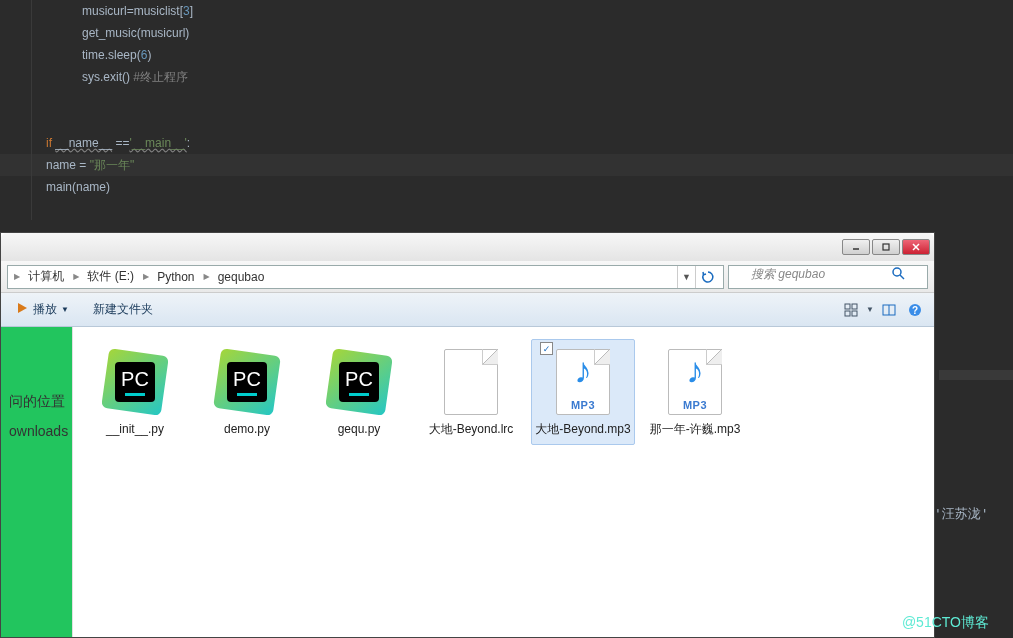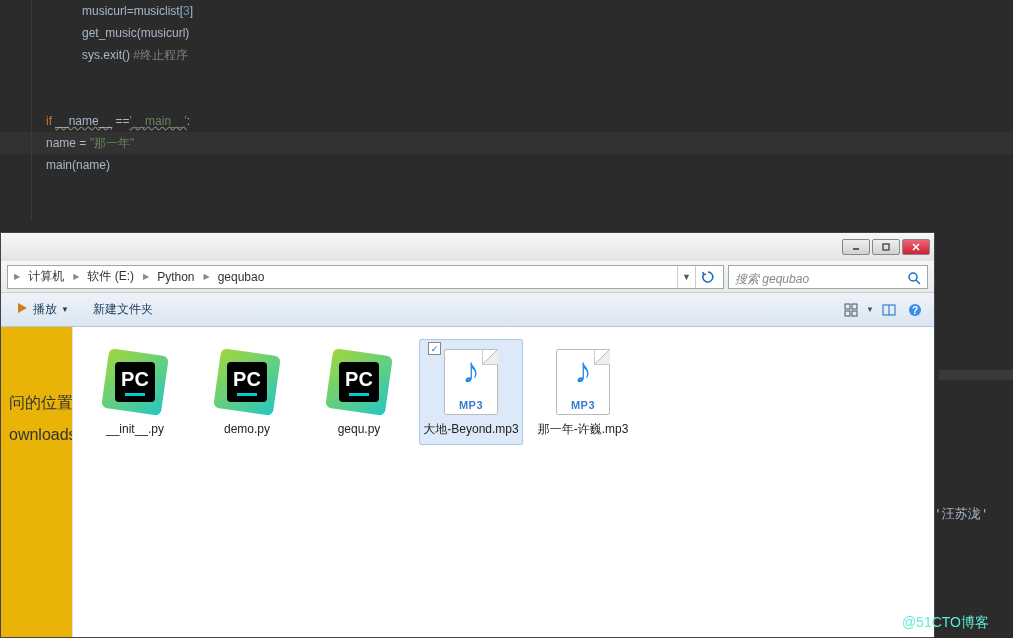--- a/index.html
+++ b/index.html
@@ -23,64 +23,65 @@
 .win-btn.close { background: linear-gradient(#e67,#c23); color: #fff; }
 .win-btn svg { display: block; }
 
 .addressbar { height: 32px; background: linear-gradient(#f7f7f7,#e9e9e9); display: flex; align-items: center; padding: 3px 6px; gap: 4px; border-bottom: 1px solid #ccc; }
 .breadcrumbs { flex: 1; height: 24px; border: 1px solid #9aa; background: #fff; display: flex; align-items: center; padding: 0 4px; font-size: 12px; color: #333; }
 .crumb { padding: 0 6px; border-right: 1px solid transparent; cursor: pointer; }
 .crumb-sep { color: #888; font-size: 8px; padding: 0 2px; }
 .bc-end { display: flex; margin-left: auto; }
 .bc-drop { width: 18px; height: 22px; border-left: 1px solid #ccc; display: flex; align-items: center; justify-content: center; color: #555; font-size: 9px; }
 .bc-refresh { width: 24px; height: 22px; border-left: 1px solid #ccc; display: flex; align-items: center; justify-content: center; color: #1a6bbf; }
-.searchbox { width: 200px; height: 24px; border: 1px solid #9aa; background: #fff; display: flex; align-items: flex-end; padding: 0 6px; font-size: 12px; color: #888; font-style: italic; }
+.searchbox { width: 200px; height: 24px; border: 1px solid #9aa; background: #fff; display: flex; align-items: flex-start; padding: 0 22px; font-size: 12px; color: #888; font-style: italic; }
 .searchbox .icon { margin-left: auto; color: #1a6bbf; }
 
 .toolbar { height: 34px; background: linear-gradient(#eef3f8,#dae6f2); display: flex; align-items: center; padding: 14px 8px; gap: 12px; font-size: 12px; color: #1a3a5a; border-bottom: 1px solid #b8c8d8; }
 .toolbar-item { cursor: pointer; padding: 4px 6px; display: flex; align-items: center; gap: 4px; }
 .tb-right { margin-left: auto; display: flex; gap: 4px; align-items: center; }
 .tb-icon { width: 22px; height: 22px; display: flex; align-items: center; justify-content: center; border: 1px solid transparent; }
 
 .body-row { flex: 1; display: flex; overflow: hidden; }
-.sidebar { width: 72px; background: #eab308; border-right: 1px solid #e0e0e0; padding: 60px 6px; font-size: 16px; color: #333; overflow: hidden; }
+.sidebar { width: 72px; background: #22c55e; border-right: 1px solid #e0e0e0; padding: 60px 6px; font-size: 14px; color: #333; overflow: hidden; }
 .sidebar-item { padding: 6px 2px; white-space: nowrap; display: flex; align-items: center; gap: 6px; cursor: pointer; }
 
 .file-grid { flex: 1; padding: 12px 10px; display: flex; flex-wrap: wrap; align-content: flex-start; gap: 14px 8px; background: #fff; }
 .file-item { width: 104px; display: flex; flex-direction: column; align-items: center; text-align: center; font-size: 12px; color: #222; padding: 6px 2px; cursor: pointer; border: 1px solid transparent; border-radius: 2px; position: relative; }
 .file-item.selected { background: #dbe9f9; border-color: #aac9ed; }
 .file-icon-wrap { width: 72px; height: 72px; display: flex; align-items: center; justify-content: center; margin-bottom: 4px; }
 .file-label { line-height: 1.3; word-break: break-all; }
 .checkbox { position: absolute; top: 2px; left: 8px; width: 13px; height: 13px; border: 1px solid #888; background: #fff; display: flex; align-items: center; justify-content: center; font-size: 9px; color: #1a6bbf; }
 
 .doc-icon { width: 54px; height: 66px; position: relative; }
 .doc-page { position: absolute; inset: 0; background: #fff; border: 1px solid #bbb; border-radius: 2px; }
 .doc-fold { position: absolute; top: 0; right: 0; width: 16px; height: 16px; background: linear-gradient(135deg, transparent 48%, #bbb 50%, #eee 52%); border-left: 1px solid #ccc; border-bottom: 1px solid #ccc; }
 .doc-inner { position: absolute; left: 50%; top: 6px; transform: translateX(-50%); display: flex; flex-direction: column; align-items: center; }
 .mp3-label { position: absolute; bottom: 4px; left: 50%; transform: translateX(-50%); font-size: 11px; font-weight: bold; color: #3a7ad0; letter-spacing: 0.5px; }
 
 .music-note { color: #2a8de8; font-size: 36px; line-height: 1; margin-top: -2px; }
 
 .pc-icon { width: 72px; height: 72px; position: relative; }
 .pc-bg { position: absolute; inset: 6px; background: linear-gradient(135deg,#a5d63a,#25c7c4); transform: rotate(8deg); border-radius: 6px; }
-.pc-box { position: absolute; inset: 16px; background: #000; border-radius: 4px; display: flex; flex-direction: column; align-items: center; justify-content: center; color: #fff; font-weight: bold; font-size: 20px; }
+.pc-box { position: absolute; inset: 16px; background: #000; border-radius: 4px; display: flex; flex-direction: column; align-items: center; justify-content: center; color: #fff; font-weight: normal; font-size: 20px; }
 .pc-under { width: 20px; height: 3px; background: #0cc; margin-top: 2px; }
 
 .dark-panel { position: absolute; right: 5px; top: 505px; width: 74px; height: 22px; color: #a9b7c6; font-size: 13px; font-family: Consolas, monospace; }
 
 .watermark { position: absolute; right: 24px; bottom: 6px; color: #5eead4; font-size: 14px; font-weight: 500; }
 .minimap-line { position: absolute; right: 0; top: 370px; width: 74px; height: 10px; background: #404040; opacity: 0.7; }
 </style>
 </head>
 <body>
 
 <div class="code-area">
   <div class="code-gutter"></div>
   <div class="code-line"><span>musicurl=musiclist[</span><span class="num">3</span><span>]</span></div>
   <div class="code-line"><span>get_music(musicurl)</span></div>
+  <div class="code-line"><span>time.sleep(</span><span class="num">6</span><span>)</span></div>
   <div class="code-line"><span>sys.exit()</span><span class="cmt"> #终止程序</span></div>
   <div class="code-line">&nbsp;</div>
   <div class="code-line">&nbsp;</div>
   <div class="code-line" style="margin-left:-36px;"><span class="kw">if </span><span class="underline">__name__</span><span> ==</span><span class="str underline">'__main__'</span><span>:</span></div>
   <div class="code-line cursor" style="padding-left:46px;"><span>name = </span><span class="str">"那一年"</span></div>
   <div class="code-line" style="margin-left:-36px;"><span>main(</span><span>name</span><span>)</span></div>
 </div>
 
 <div class="minimap-line"></div>
 
@@ -195,20 +196,29 @@
         </div>
         <div class="file-item">
           <div class="file-icon-wrap">
             <div class="pc-icon">
               <div class="pc-bg"></div>
               <div class="pc-box">PC<div class="pc-under"></div></div>
             </div>
           </div>
           <div class="file-label">gequ.py</div>
         </div>
+        <div class="file-item">
+          <div class="file-icon-wrap">
+            <div class="doc-icon">
+              <div class="doc-page"></div>
+              <div class="doc-fold"></div>
+            </div>
+          </div>
+          <div class="file-label">大地-Beyond.lrc</div>
+        </div>
         <div class="file-item selected">
           <div class="checkbox">✓</div>
           <div class="file-icon-wrap">
             <div class="doc-icon">
               <div class="doc-page"></div>
               <div class="doc-fold"></div>
               <div class="doc-inner">
                 <div class="music-note">♪</div>
               </div>
               <div class="mp3-label">MP3</div>

